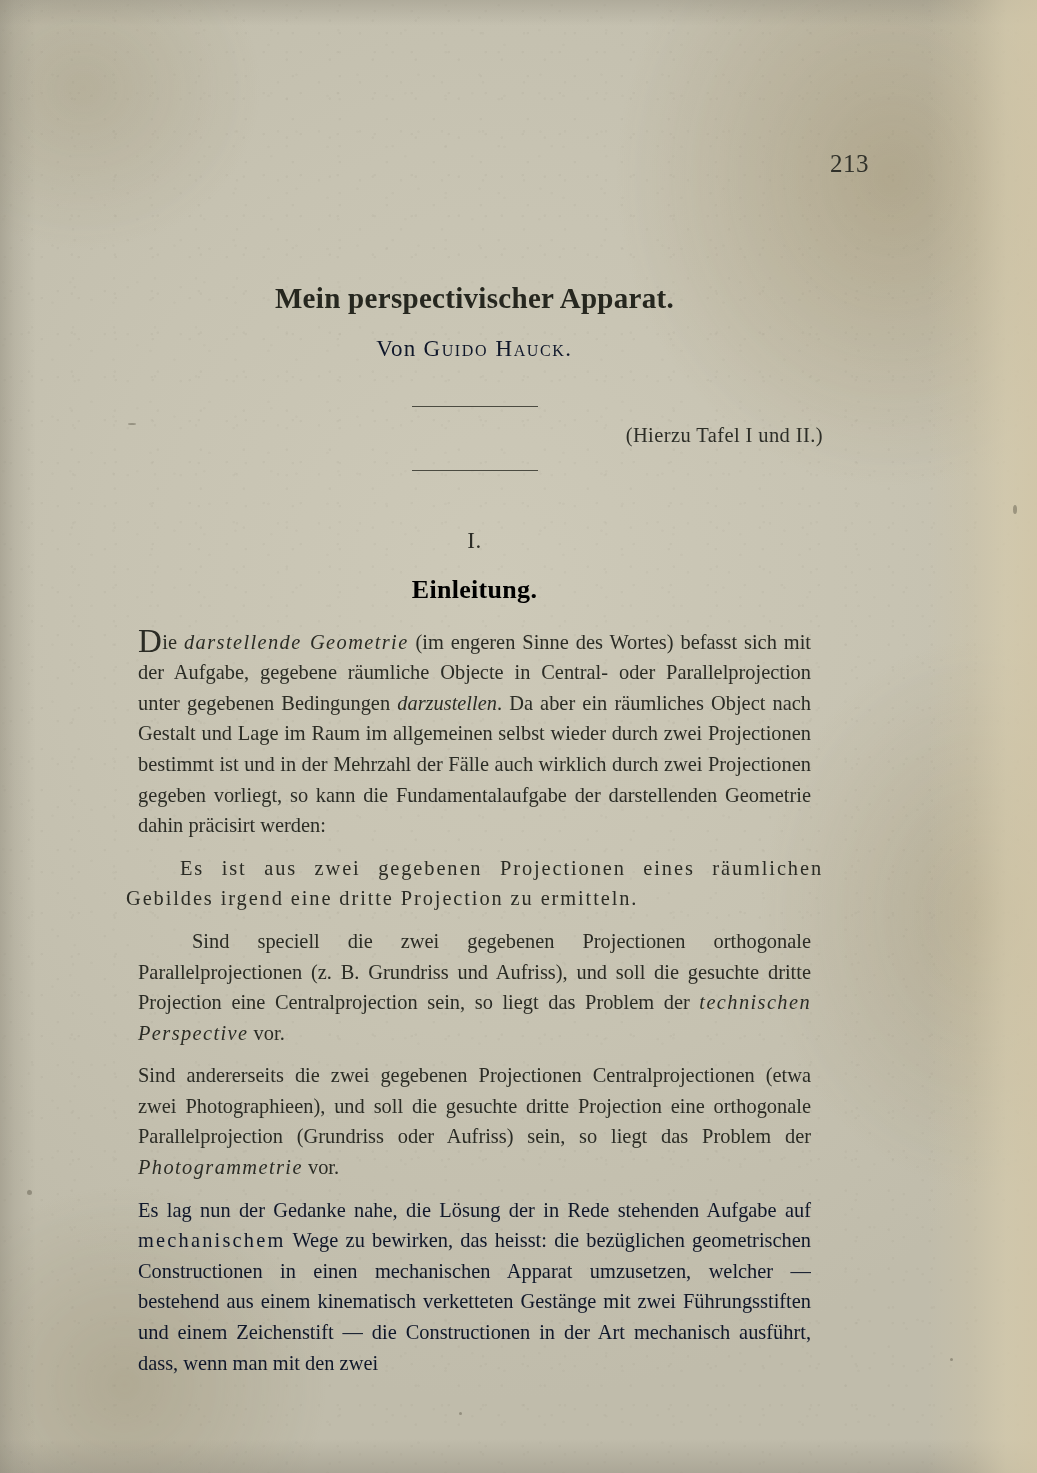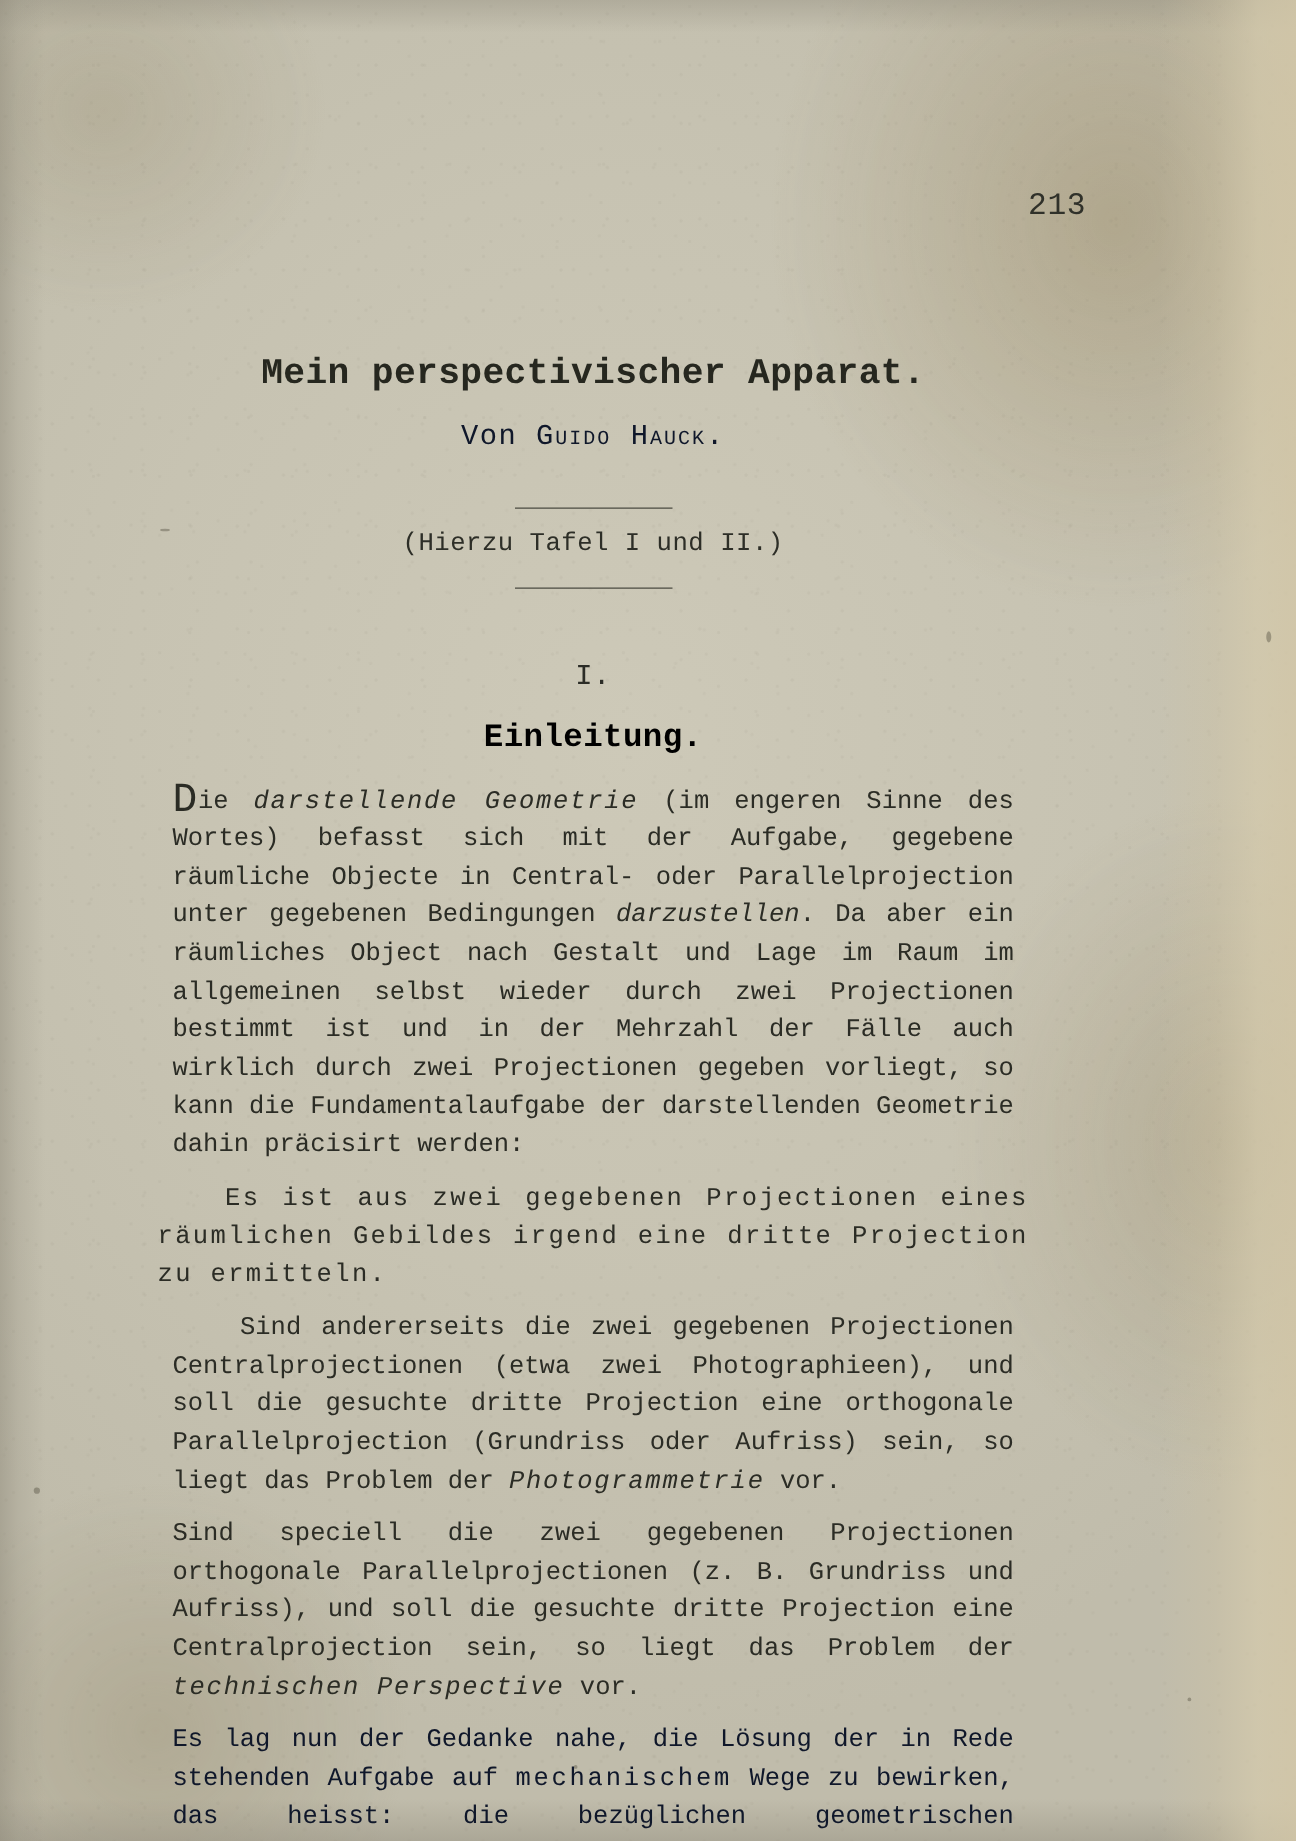--- a/index.html
+++ b/index.html
@@ -7,21 +7,21 @@
     padding: 0;
     background: #8d8a7e;
   }
 
   .page {
     position: relative;
     width: 1037px;
     height: 1473px;
     overflow: hidden;
     background: #c8c4b3;
-    font-family: Liberation Mono, monospace;
+    font-family: Liberation Serif, serif;
     color: #2b2c26;
   }
 
   
   .paper-base {
     position: absolute;
     inset: 0;
     background:
       radial-gradient(ellipse 70% 55% at 48% 40%, #cdc9b8 0%, #c7c3b2 55%, #c0bcab 100%);
   }
@@ -140,21 +140,21 @@
   .rule {
     width: 126px;
     height: 1px;
     background: #4b4b41;
     margin: 0 auto;
   }
   .rule-top { margin-top: 44px; }
   .rule-bot { margin-top: 23px; }
 
   .tafel {
-    text-align: center;
+    text-align: right;
     font-size: 20.5px;
     margin-top: 17px;
     letter-spacing: 0.4px;
     color: #2d2e27;
   }
 
   .sec-num {
     text-align: center;
     font-size: 23px;
     margin-top: 57px;
@@ -249,21 +249,21 @@
       <div class="tafel">(Hierzu Tafel I und II.)</div>
       <div class="rule rule-bot"></div>
 
       <div class="sec-num">I.</div>
       <h2 class="sec-title">Einleitung.</h2>
 
       <p class="para first-para"><span class="dropcap">D</span><span>ie </span><span class="it-sp">darstellende Geometrie</span><span> (im engeren Sinne des Wortes) befasst sich mit der Aufgabe, gegebene räumliche Objecte in Central- oder Parallelprojection unter gegebenen Bedingungen </span><span class="it">darzustellen</span><span>. Da aber ein räumliches Object nach Gestalt und Lage im Raum im allgemeinen selbst wieder durch zwei Projectionen bestimmt ist und in der Mehrzahl der Fälle auch wirklich durch zwei Projectionen gegeben vorliegt, so kann die Fundamentalaufgabe der darstellenden Geometrie dahin präcisirt werden:</span></p>
 
       <p class="emph-block">Es ist aus zwei gegebenen Projectionen eines räumlichen Gebildes irgend eine dritte Projection zu ermitteln.</p>
 
+      <p class="para indent"><span>Sind speciell die zwei gegebenen Projectionen orthogonale Parallelprojectionen (z. B. Grundriss und Aufriss), und soll die gesuchte dritte Projection eine Centralprojection sein, so liegt das Problem der </span><span class="it-sp">technischen Perspective</span><span> vor.</span></p>
+
       <p class="para indent"><span>Sind andererseits die zwei gegebenen Projectionen Centralprojectionen (etwa zwei Photographieen), und soll die gesuchte dritte Projection eine orthogonale Parallelprojection (Grundriss oder Aufriss) sein, so liegt das Problem der </span><span class="it-sp">Photogrammetrie</span><span> vor.</span></p>
-
-      <p class="para indent"><span>Sind speciell die zwei gegebenen Projectionen orthogonale Parallelprojectionen (z. B. Grundriss und Aufriss), und soll die gesuchte dritte Projection eine Centralprojection sein, so liegt das Problem der </span><span class="it-sp">technischen Perspective</span><span> vor.</span></p>
 
       <p class="para indent fade-low"><span>Es lag nun der Gedanke nahe, die Lösung der in Rede stehenden Aufgabe auf </span><span class="sp">mechanischem</span><span> Wege zu bewirken, das heisst: die bezüglichen geometrischen Constructionen in einen mechanischen Apparat umzusetzen, welcher — bestehend aus einem kinematisch verketteten Gestänge mit zwei Führungsstiften und einem Zeichenstift — die Constructionen in der Art mechanisch ausführt, dass, wenn man mit den zwei</span></p>
 
     </div>
   </div>
 </div>
 
 </body></html>

